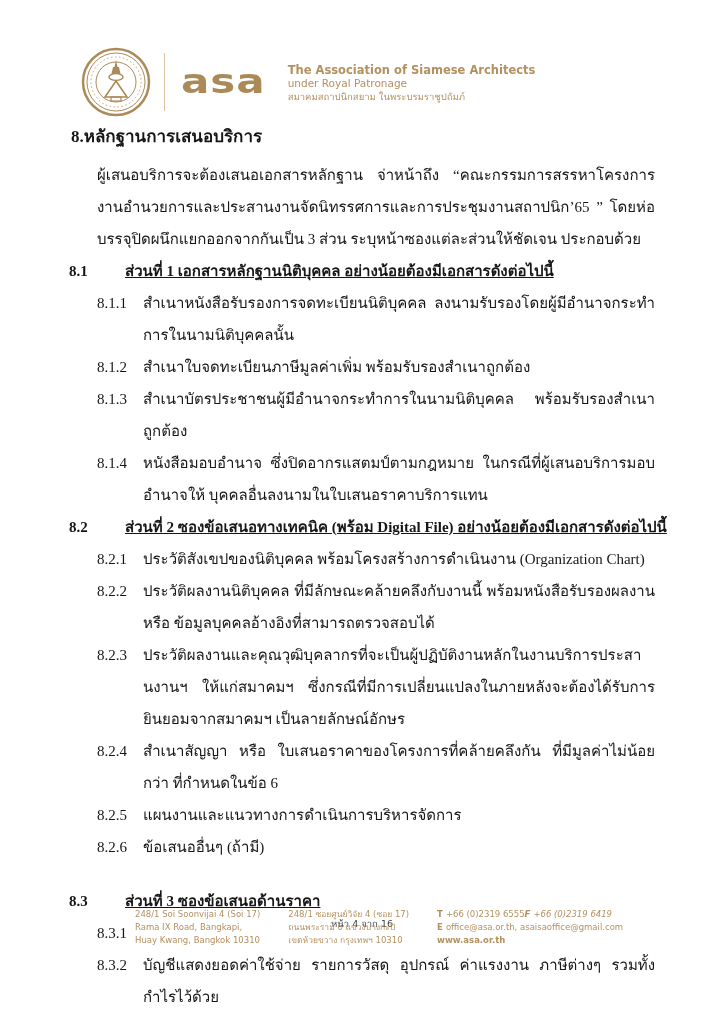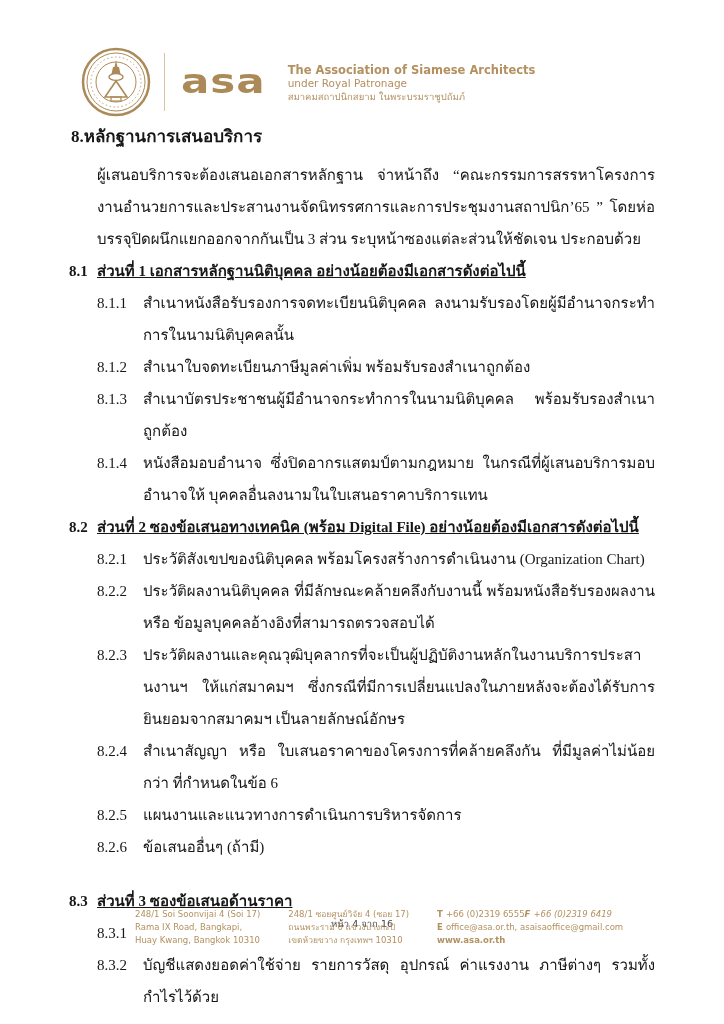--- a/index.html
+++ b/index.html
@@ -74,21 +74,21 @@
     line-height: 32px;
     font-weight: bold;
     white-space: nowrap;
   }
   .section-heading .sec-num {
     display: inline-block;
     width: 28px;
     margin-left: -28px;
     text-decoration: none;
   }
-  .section-heading .sec-text { text-decoration: underline; }
+  .section-heading .sec-text { text-decoration: underline; margin-left: 28px; }
   .section-gap { margin-top: 22px; }
 
   .item {
     display: flex;
     font-size: 15px;
     line-height: 32px;
   }
   .item-number { width: 46px; flex-shrink: 0; }
   .item-text   { flex: 1; text-align: justify; }
 

